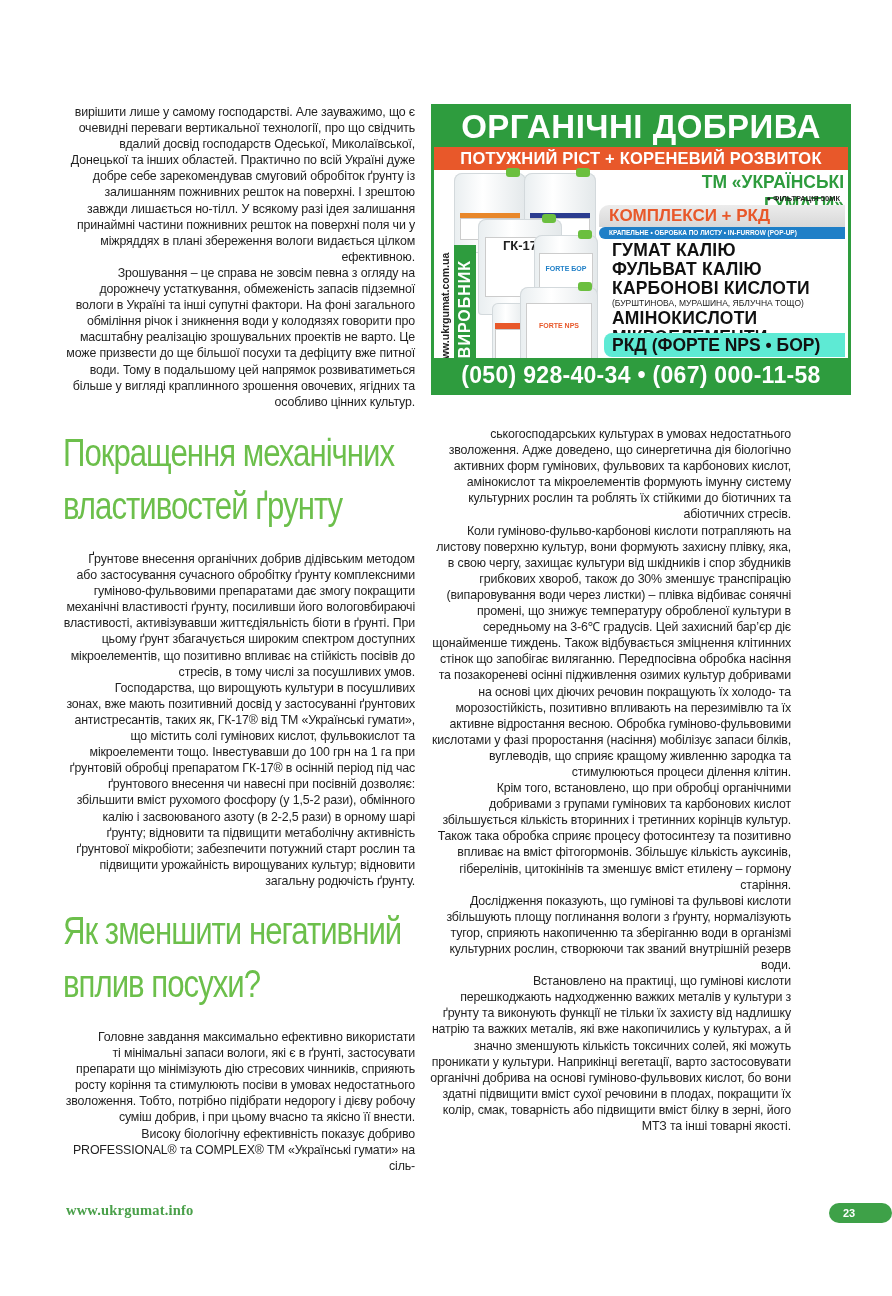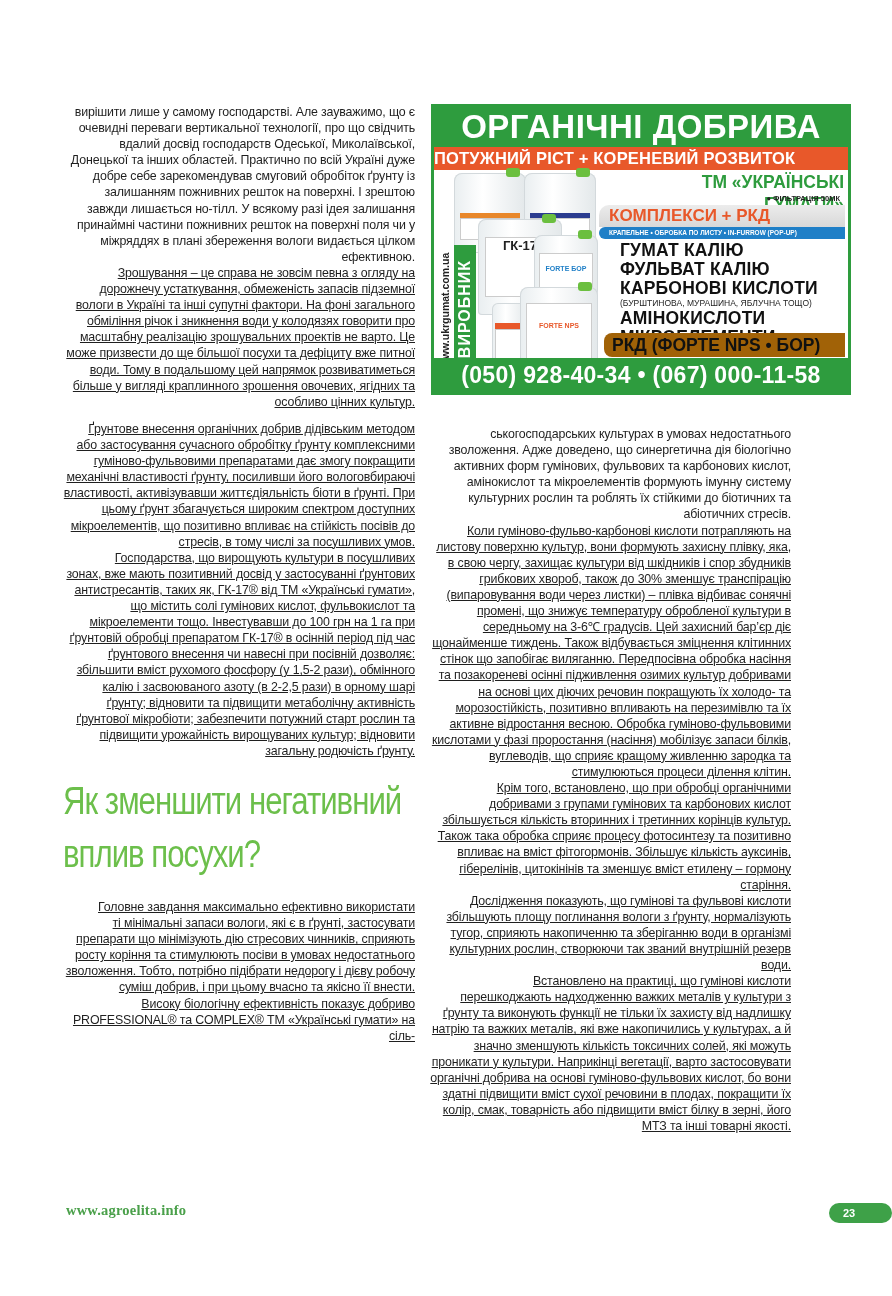--- a/index.html
+++ b/index.html
@@ -2,54 +2,54 @@
 <html><head>
 <meta charset="utf-8">
 <style>
   html, body { margin: 0; padding: 0; }
   body {
     width: 892px; height: 1296px; background: #ffffff; position: relative; overflow: hidden;
     font-family: "Liberation Sans", sans-serif; color: #1f1f1f;
   }
   .col { position: absolute; font-size: 12.4px; line-height: 16.1px; letter-spacing: -0.15px; }
   .col p { margin: 0; text-align: right; }
-  .col p.ind { text-indent: 24px; text-decoration: underline; }
+  .col p.ind { text-indent: 24px; }
   #col-left-top { left: 63px; top: 104px; width: 352px; }
   #col-left-bottom { left: 63px; top: 421px; width: 352px; }
   #col-right { left: 429px; top: 426px; width: 362px; }
   h2.sec {
     font-family: "Liberation Sans", sans-serif; font-weight: normal; color: #6cbf4b;
     font-size: 38px; line-height: 53px; margin: 0; letter-spacing: -1.2px;
     transform: scaleX(0.82); transform-origin: left center; white-space: nowrap;
   }
   .sec-wrap { margin: 6px 0 18px 0; }
   .sec-wrap2 { margin: 16px 0 18px 0; }
 
   
   #ad {
     position: absolute; left: 431px; top: 104px; width: 420px; height: 291px;
     background: #ffffff; border: 3px solid #2e9c3e; box-sizing: border-box; overflow: hidden;
   }
   .ad-top { background: #2e9c3e; color: #fff; text-align: center; font-weight: bold;
     font-size: 33px; line-height: 40px; letter-spacing: 0.5px; }
-  .ad-sub { background: #e8582a; color: #fff; text-align: left; font-weight: bold;
+  .ad-sub { background: #e8582a; color: #fff; text-align: center; font-weight: bold;
     font-size: 16.5px; line-height: 23px; letter-spacing: 0.2px; }
   .ad-brand { position: absolute; left: 170px; top: 64px; width: 240px; text-align: right;
     color: #2e9c3e; font-weight: bold; font-size: 19px; line-height: 22px; transform: scaleX(0.92); transform-origin: right center; }
   .ad-filter { position: absolute; right: 8px; top: 87px; font-size: 7.5px; color: #222; font-weight: bold; }
   .ad-complex { position: absolute; left: 165px; top: 98px; width: 246px; height: 22px;
     background: linear-gradient(#ececec,#d8d8d8); border-radius: 10px 0 0 0; }
   .ad-complex span { display: block; color: #e8582a; font-weight: bold; font-size: 17px; line-height: 22px; padding-left: 10px; }
   .ad-bluebar { position: absolute; left: 165px; top: 120px; width: 246px; height: 12px;
     background: #1f7fc7; border-radius: 6px 0 0 6px; color: #fff; font-size: 6.5px; font-weight: bold; line-height: 12px; padding-left: 10px; box-sizing: border-box; white-space: nowrap; }
-  .ad-list { position: absolute; left: 178px; top: 134px; width: 236px; color: #111; font-weight: bold; margin-left: 8px; }
+  .ad-list { position: absolute; left: 178px; top: 134px; width: 236px; color: #111; font-weight: bold; }
   .ad-list .big { font-size: 17.5px; line-height: 19px; letter-spacing: 0.2px; white-space: nowrap; }
   .ad-list .small { font-size: 8.5px; line-height: 11px; font-weight: normal; color: #222; white-space: nowrap; }
   .ad-rkd { position: absolute; left: 170px; top: 226px; width: 241px; height: 24px;
-    background: #a16207; border-radius: 8px 0 0 8px; }
+    background: #5eead4; border-radius: 8px 0 0 8px; }
   .ad-rkd span { display: block; font-size: 17.5px; font-weight: bold; line-height: 24px; padding-left: 8px; color: #111; white-space: nowrap; }
   .ad-icons { position: absolute; left: 178px; top: 252px; width: 236px; height: 16px; display: flex; justify-content: space-between; color: #e8582a; font-size: 12px; line-height: 16px; }
   .ad-phone { position: absolute; left: 0; bottom: 0; width: 100%; height: 34px; background: #2e9c3e;
     color: #ffffff; font-weight: bold; font-size: 23px; line-height: 34px; text-align: center; letter-spacing: 0.3px; }
   .ad-url { position: absolute; left: 4px; top: 140px; width: 14px; height: 125px; }
   .ad-url span { position: absolute; left: 50%; top: 50%; transform: translate(-50%,-50%) rotate(-90deg);
     white-space: nowrap; font-size: 10.5px; font-weight: bold; color: #222; }
   .ad-maker { position: absolute; left: 20px; top: 138px; width: 22px; height: 128px; background: #2e9c3e; }
   .ad-maker span { position: absolute; left: 50%; top: 50%; transform: translate(-50%,-50%) rotate(-90deg);
     white-space: nowrap; font-size: 16px; font-weight: bold; color: #fff; letter-spacing: 1px; }
@@ -140,32 +140,36 @@
     <span>🍎</span>
     <span>🍇</span>
     <span>🌶</span>
     <span>🧅</span>
     <span>🥔</span>
   </div>
   <div class="ad-phone">(050) 928-40-34 • (067) 000-11-58</div>
 </div>
 
 <div id="col-left-bottom" class="col">
+  <div class="sec-wrap">
+    <h2 class="sec">Покращення механічних</h2>
+    <h2 class="sec">властивостей ґрунту</h2>
+  </div>
   <p class="ind">Ґрунтове внесення органічних добрив дідівським методом або застосування сучасного обробітку ґрунту комплексними гуміново-фульвовими препаратами дає змогу покращити механічні властивості ґрунту, посиливши його вологовбираючі властивості, активізувавши життєдіяльність біоти в ґрунті. При цьому ґрунт збагачується широким спектром доступних мікроелементів, що позитивно впливає на стійкість посівів до стресів, в тому числі за посушливих умов.</p>
   <p class="ind">Господарства, що вирощують культури в посушливих зонах, вже мають позитивний досвід у застосуванні ґрунтових антистресантів, таких як, ГК-17® від ТМ «Українські гумати», що містить солі гумінових кислот, фульвокислот та мікроелементи тощо. Інвестувавши до 100 грн на 1 га при ґрунтовій обробці препаратом ГК-17® в осінній період під час ґрунтового внесення чи навесні при посівній дозволяє: збільшити вміст рухомого фосфору (у 1,5-2 рази), обмінного калію і засвоюваного азоту (в 2-2,5 рази) в орному шарі ґрунту; відновити та підвищити метаболічну активність ґрунтової мікробіоти; забезпечити потужний старт рослин та підвищити урожайність вирощуваних культур; відновити загальну родючість ґрунту.</p>
   <div class="sec-wrap2">
     <h2 class="sec">Як зменшити негативний</h2>
     <h2 class="sec">вплив посухи?</h2>
   </div>
   <p class="ind">Головне завдання максимально ефективно використати ті мінімальні запаси вологи, які є в ґрунті, застосувати препарати що мінімізують дію стресових чинників, сприяють росту коріння та стимулюють посіви в умовах недостатнього зволоження. Тобто, потрібно підібрати недорогу і дієву робочу суміш добрив, і при цьому вчасно та якісно її внести.</p>
   <p class="ind">Високу біологічну ефективність показує добриво PROFESSIONAL® та COMPLEX® ТМ «Українські гумати» на сіль-</p>
 </div>
 
 <div id="col-right" class="col">
   <p>ськогосподарських культурах в умовах недостатнього зволоження. Адже доведено, що  синергетична дія біологічно активних форм гумінових, фульвових та карбонових кислот, амінокислот та мікроелементів формують імунну систему культурних рослин та роблять їх стійкими до біотичних та абіотичних стресів.</p>
   <p class="ind">Коли гуміново-фульво-карбонові кислоти потрапляють на листову поверхню культур, вони формують захисну плівку, яка, в свою чергу, захищає культури від шкідників і спор збудників грибкових хвороб, також до 30% зменшує транспірацію (випаровування води через листки) – плівка відбиває сонячні промені, що знижує температуру обробленої культури в середньому на 3-6℃ градусів. Цей захисний бар’єр діє щонайменше тиждень. Також відбувається зміцнення клітинних стінок що запобігає виляганню. Передпосівна обробка насіння та позакореневі осінні підживлення озимих культур добривами на основі цих діючих речовин покращують їх холодо- та морозостійкість, позитивно впливають на перезимівлю та їх активне відростання весною. Обробка гуміново-фульвовими кислотами у фазі проростання (насіння) мобілізує запаси білків, вуглеводів, що сприяє кращому живленню зародка та стимулюються процеси ділення клітин.</p>
   <p class="ind">Крім того, встановлено, що при обробці органічними добривами з групами гумінових та карбонових кислот збільшується кількість вторинних і третинних корінців культур. Також така обробка сприяє процесу фотосинтезу та позитивно впливає на вміст фітогормонів. Збільшує кількість ауксинів, гіберелінів, цитокінінів та зменшує вміст етилену – гормону старіння.</p>
   <p class="ind">Дослідження показують, що гумінові та фульвові кислоти збільшують площу поглинання вологи з ґрунту, нормалізують тугор, сприяють накопиченню та зберіганню води в організмі культурних рослин, створюючи так званий внутрішній резерв води.</p>
   <p class="ind">Встановлено на практиці, що гумінові кислоти перешкоджають надходженню важких металів у культури з ґрунту та виконують функції не тільки їх захисту від надлишку натрію та важких металів, які вже накопичились у культурах, а й значно зменшують кількість токсичних солей, які можуть проникати у культури. Наприкінці вегетації, варто застосовувати органічні добрива на основі гуміново-фульвових кислот, бо вони здатні підвищити вміст сухої речовини в плодах, покращити їх колір, смак, товарність або підвищити вміст білку в зерні, його МТЗ та інші товарні якості.</p>
 </div>
 
-<div id="footer-url">www.agroelita.info</div>
+<div id="footer-url">www.ukrgumat.info</div>
 <div id="page-num">23</div>
 
 </body></html>

